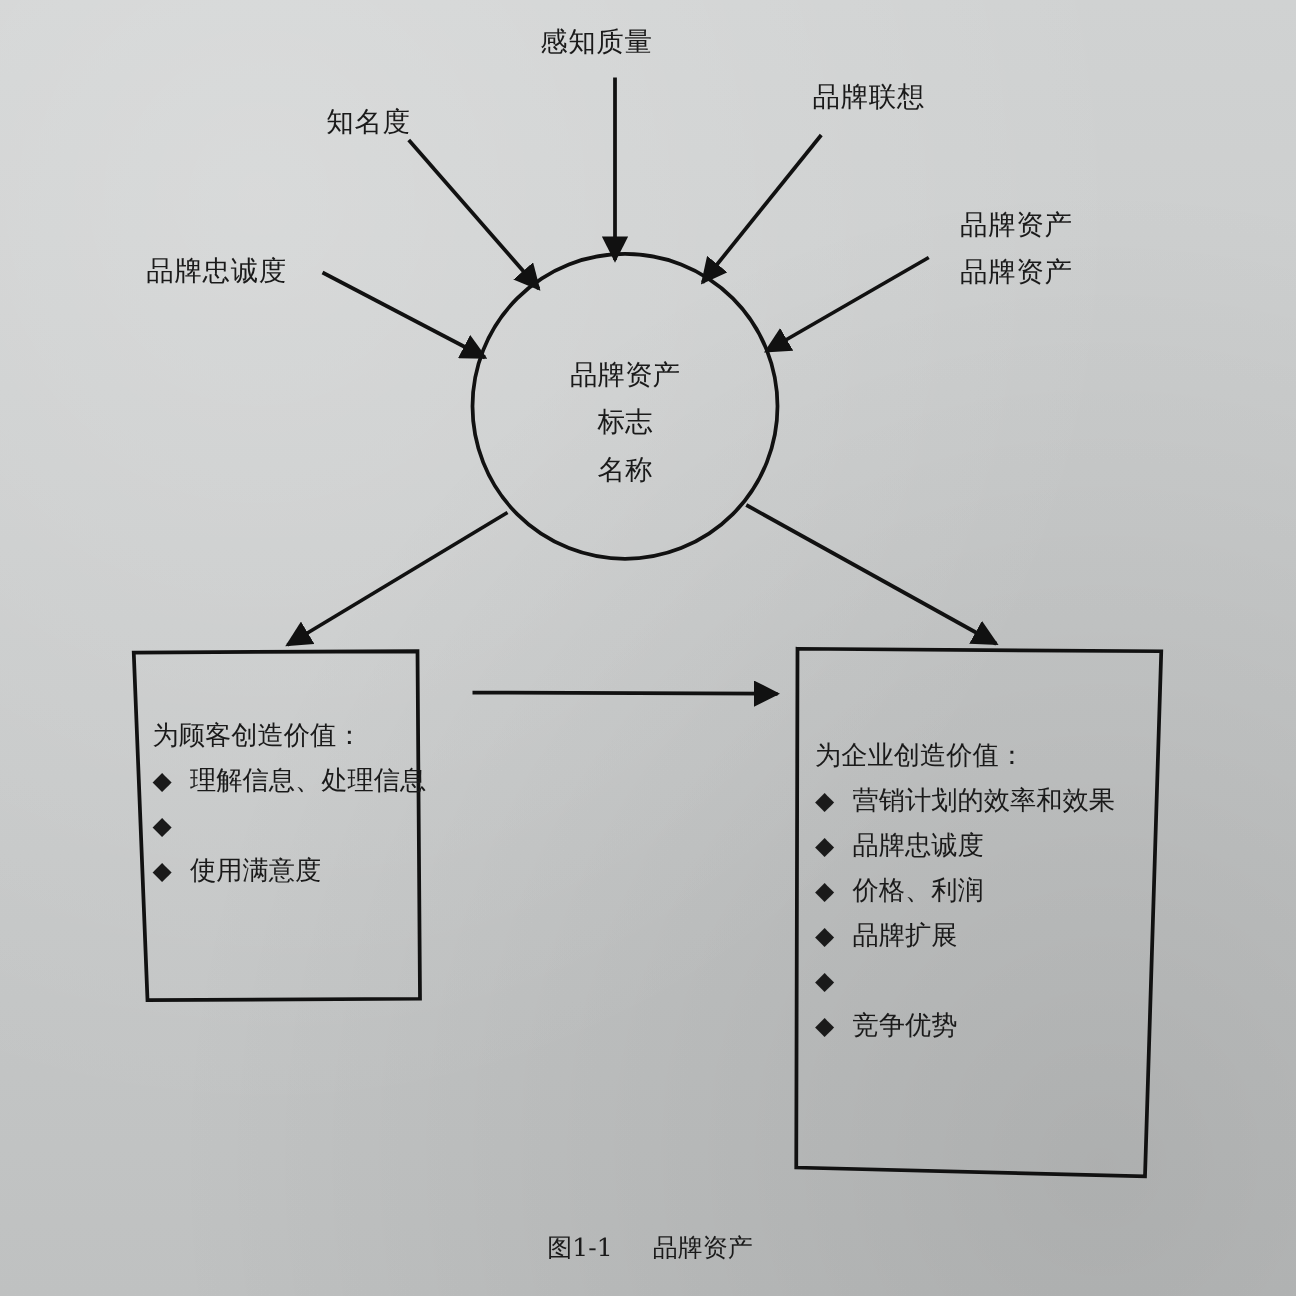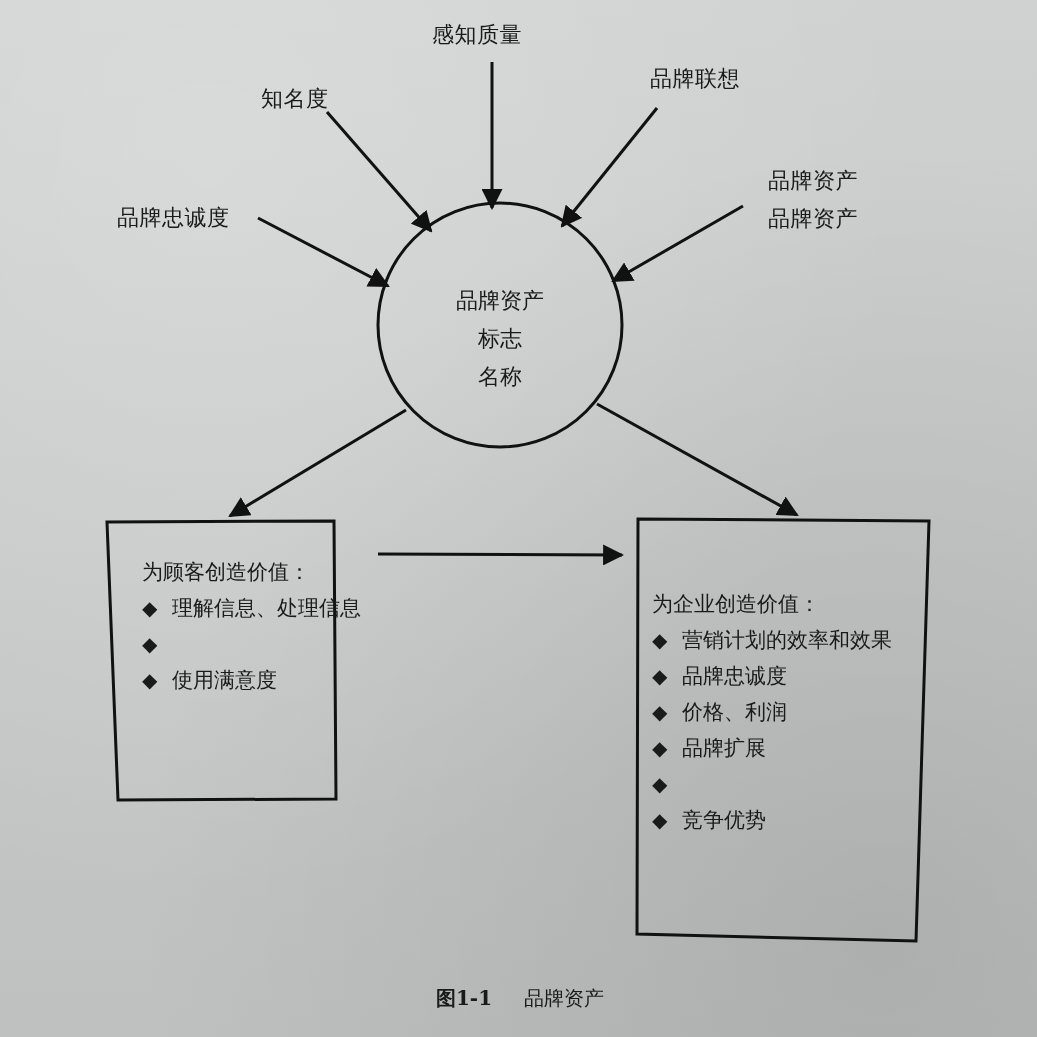--- a/index.html
+++ b/index.html
@@ -29,21 +29,21 @@
     position: absolute; font-size: 21px; line-height: 36px;
   }
   .box-text .title { display: block; }
   .item { display: flex; align-items: flex-start; }
   .bullet { width: 30px; flex: none; font-size: 20px; }
   .item-text { flex: 1; }
   .caption {
     position: absolute; left: 380px; top: 985px; width: 280px; text-align: center;
     font-family: "DejaVu Serif", "Liberation Serif", serif; font-size: 20px;
   }
-  .caption .num { margin-right: 32px; font-weight: bold; }
+  .caption .num { margin-right: 32px; }
 </style>
 </head>
 <body>
 
 <div class="bg"></div>
 
 <svg class="lines" width="1037" height="1037" viewBox="0 0 1037 1037">
   <defs>
     <marker id="ah" viewBox="0 0 10 10" refX="9" refY="5" markerWidth="7" markerHeight="7" orient="auto-start-reverse">
       <path d="M0,0 L10,5 L0,10 z" fill="#111"></path>
@@ -75,21 +75,21 @@
   <div>品牌资产</div>
   <div>品牌资产</div>
 </div>
 
 <div class="center-text">
   <div>品牌资产</div>
   <div>标志</div>
   <div>名称</div>
 </div>
 
-<div class="box-text" style="left:122px; top:554px; width:240px;margin-left:20px;">
+<div class="box-text" style="left:122px; top:570px; width:240px;">
   <span class="title">为顾客创造价值：</span>
   <div class="item">
     <span class="bullet">◆</span>
     <span class="item-text">理解信息、处理信息</span>
   </div>
   <div class="item">
     <span class="bullet">◆</span>
   </div>
   <div class="item">
     <span class="bullet">◆</span>

